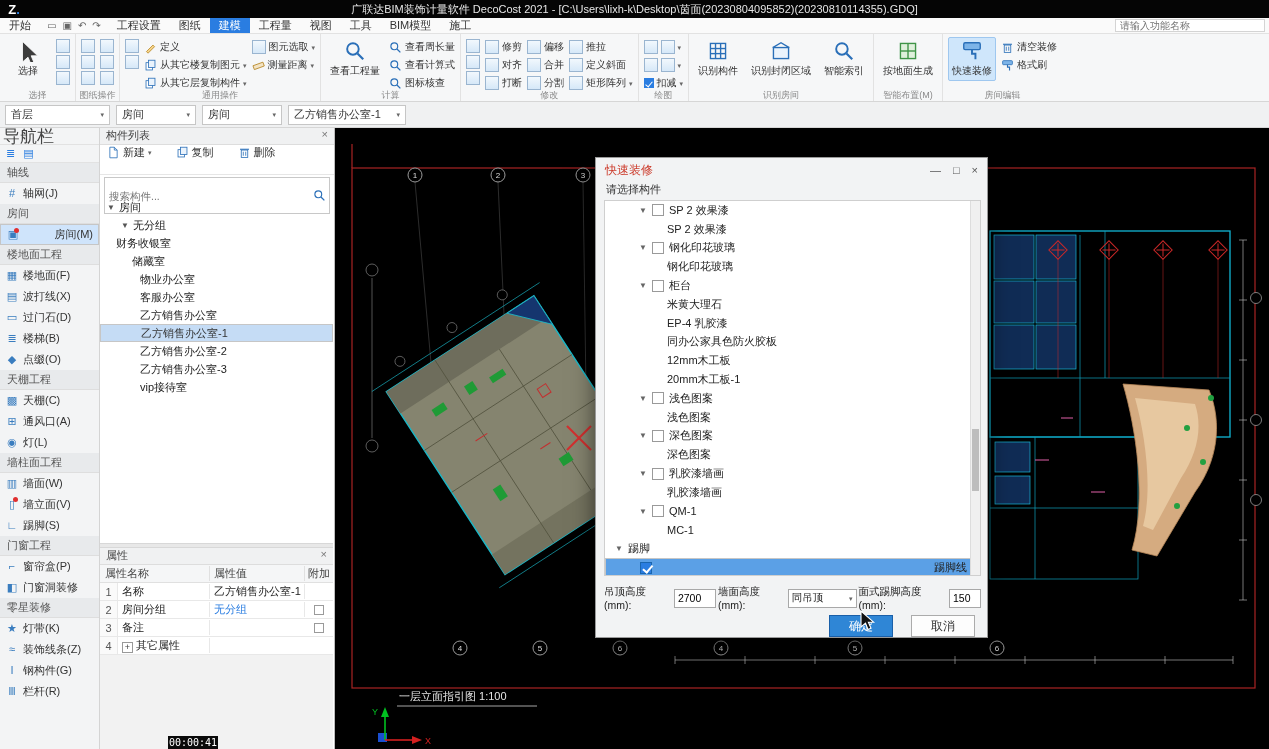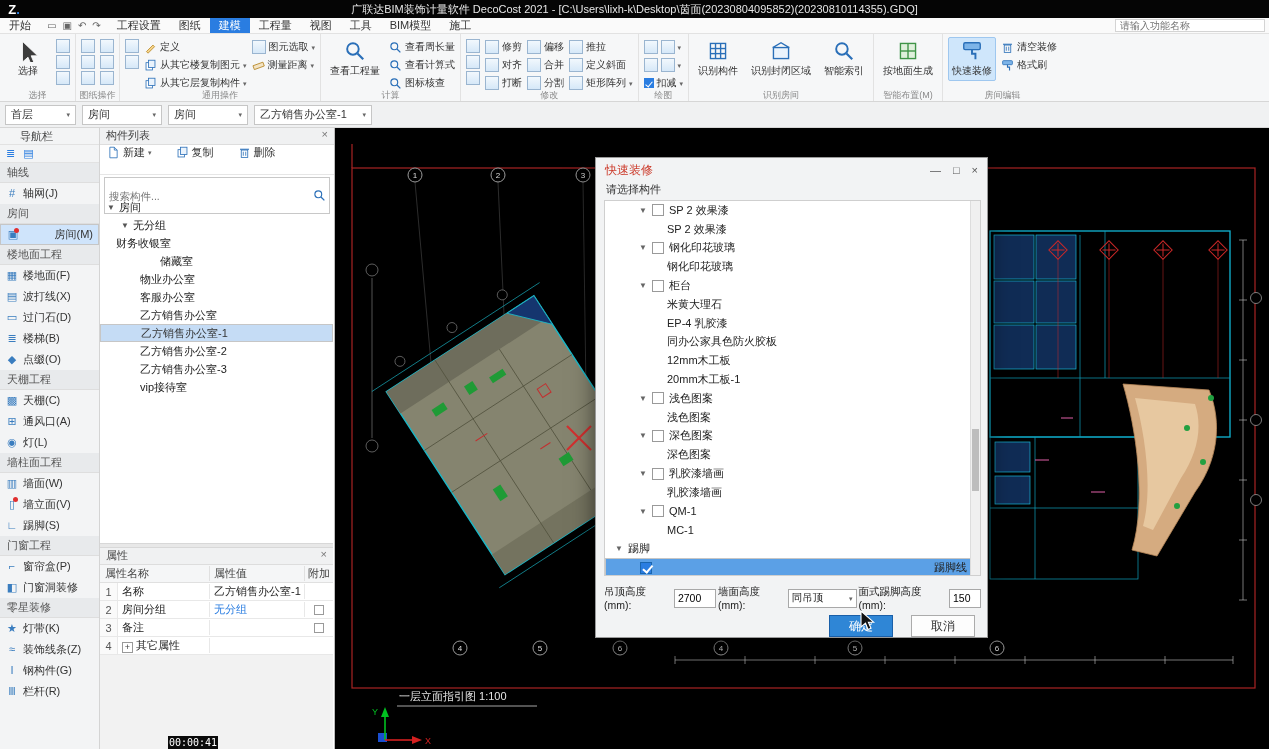--- a/index.html
+++ b/index.html
@@ -28,21 +28,21 @@
 .icon13{width:13px;height:13px;flex:0 0 auto}
 .msq{width:14px;height:14px;border:1px solid #9ab5d0;background:linear-gradient(#f2f8fd,#d6e8f8);display:inline-block;flex:0 0 auto}
 .caret{font-size:7px;color:#666;line-height:1}
 .rcb{width:10px;height:10px;border:1px solid #2a7de1;background:#2a7de1;position:relative;flex:0 0 auto}
 .rcb::after{content:"";position:absolute;left:2.5px;top:0.5px;width:3px;height:6px;border:solid #fff;border-width:0 1.5px 1.5px 0;transform:rotate(40deg)}
 
 #selbar{position:absolute;left:0;top:102px;width:1269px;height:26px;background:#f0f1f2;border-bottom:1px solid #d6d6d6;display:flex;align-items:center;gap:6px;padding-left:5px}
 .sel{height:20px;background:#fff;border:1px solid #c6c6c6;display:flex;align-items:center;font-size:11px;color:#333;padding:0 5px;justify-content:space-between;overflow:hidden;white-space:nowrap}
 
 #nav{position:absolute;left:0;top:128px;width:100px;height:621px;background:#f3f4f5;border-right:1px solid #d4d4d4;overflow:hidden}
-#nav-head{height:17px;display:flex;align-items:center;padding:0 20px;font-size:11px;color:#444;border-bottom:1px solid #e2e2e2}
+#nav-head{height:17px;display:flex;align-items:center;padding:0 3px;font-size:17px;color:#444;border-bottom:1px solid #e2e2e2}
 #nav-tools{height:18px;display:flex;align-items:center;gap:8px;padding:0 6px;border-bottom:1px solid #e2e2e2;color:#2a7de1;font-size:11px}
 .nhead{height:20px;display:flex;align-items:center;padding:0 7px;background:#e8eaec;font-size:11px;color:#555;border-bottom:1px solid #dedede}
 .nitem{height:21px;display:flex;align-items:center;gap:4px;padding:0 5px;font-size:11px;color:#333;position:relative;white-space:nowrap}
 .nitem.sel{background:#cfe4fb}
 .nicon{width:14px;flex:0 0 auto;text-align:center;color:#3a7dbf;font-size:11px;line-height:1}
 .reddot{position:absolute;left:13px;top:3px;width:5px;height:5px;border-radius:50%;background:#e03030}
 
 #panel{position:absolute;left:100px;top:128px;width:235px;height:621px;background:#fff;border-right:1px solid #bdbdbd}
 #panel-head,#prop-head{height:17px;background:#f0f1f2;display:flex;align-items:flex-start;justify-content:space-between;padding:0 6px;font-size:11px;color:#444;border-bottom:1px solid #ddd}
 .xclose{color:#777;font-size:11px}
@@ -407,21 +407,21 @@
             <use href="#i-brush"></use>
           </svg>
         <span>格式刷</span>
       </div>
     </div>
     <div class="glabel">房间编辑</div>
   </div>
 </div>
 
 <div id="selbar">
-  <div class="sel" style="width:71px">
+  <div class="sel" style="width:105px">
       <span>首层</span>
       <span class="caret">▾</span>
     </div>
   <div class="sel" style="width:80px">
       <span>房间</span>
       <span class="caret">▾</span>
     </div>
   <div class="sel" style="width:80px">
       <span>房间</span>
       <span class="caret">▾</span>
@@ -562,21 +562,21 @@
         <span class="exp">▼</span>
         <span>房间</span>
       </div>
     <div class="prow-t" style="padding-left:20px">
         <span class="exp">▼</span>
         <span>无分组</span>
       </div>
     <div class="prow-t" style="padding-left:16px">
         <span>财务收银室</span>
       </div>
-    <div class="prow-t" style="padding-left:60px">
+    <div class="prow-t" style="padding-left:32px">
         <span>储藏室</span>
       </div>
     <div class="prow-t" style="padding-left:40px">
         <span>物业办公室</span>
       </div>
     <div class="prow-t" style="padding-left:40px">
         <span>客服办公室</span>
       </div>
     <div class="prow-t" style="padding-left:40px">
         <span>乙方销售办公室</span>

